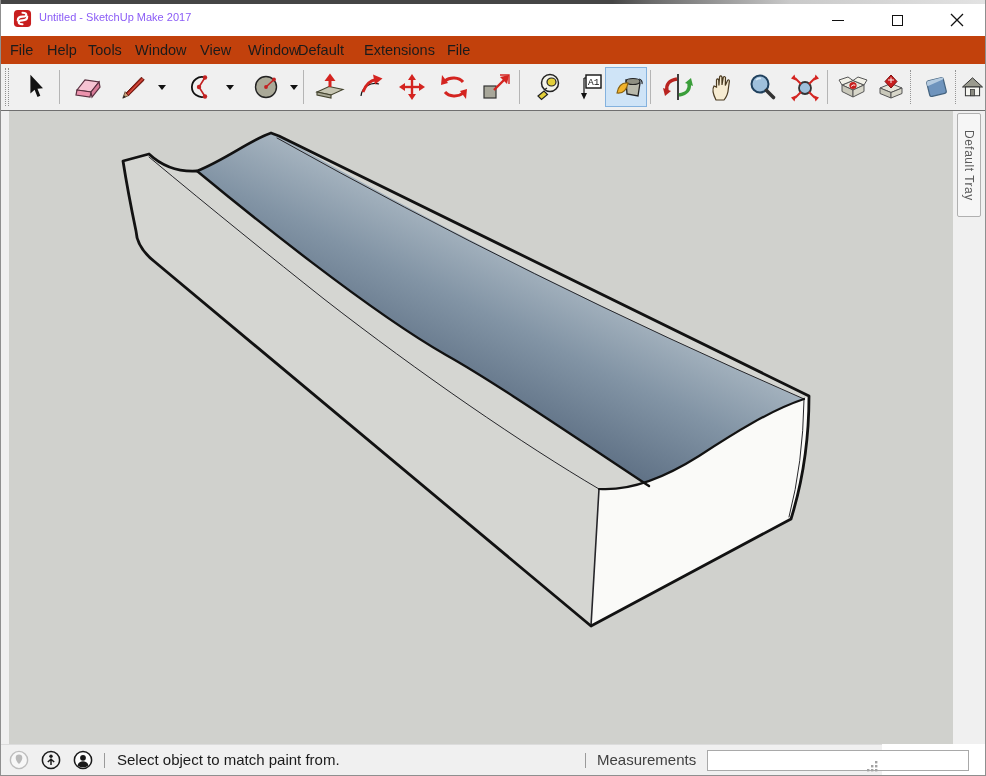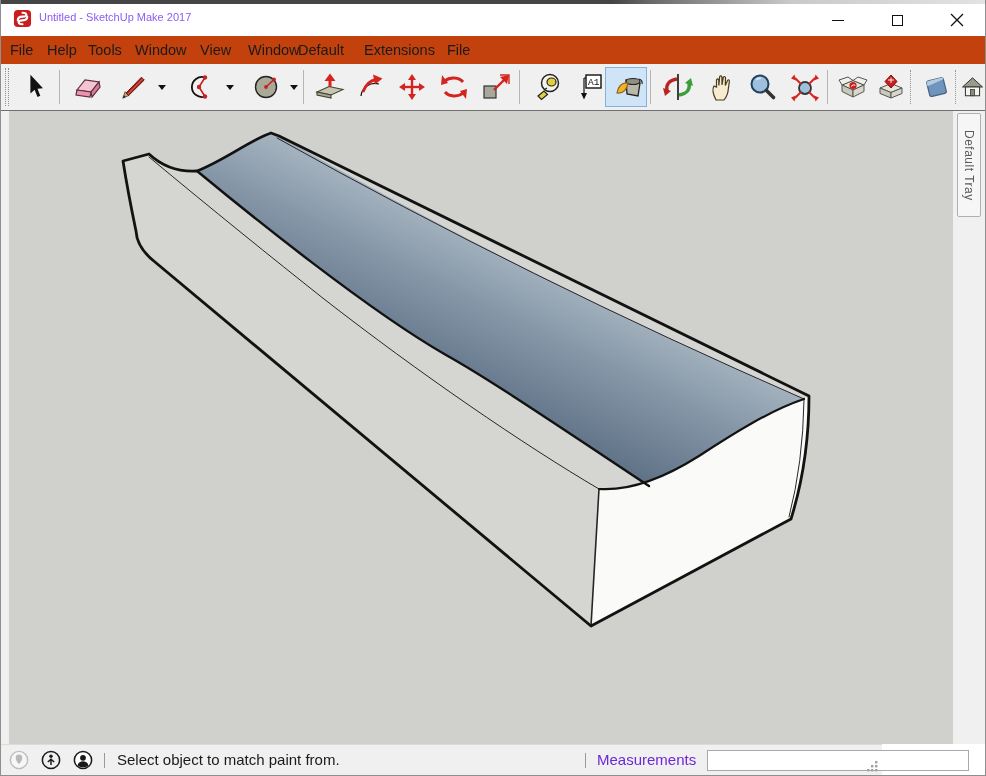--- a/index.html
+++ b/index.html
@@ -38,21 +38,21 @@
   .viewport{position:absolute;left:8px;top:0;width:944px;height:633px;background:#d0d1cd;}
   .tray{position:absolute;left:952px;top:0;width:34px;height:633px;background:#f0f0f0;}
   .tray-tab{position:absolute;left:4px;top:2px;width:24px;height:104px;background:#f6f6f6;
             border:1px solid #b0b0b0;border-radius:2px;display:flex;align-items:center;justify-content:center;}
   .tray-tab span{writing-mode:vertical-rl;font-size:12px;color:#5a5a5a;letter-spacing:0.5px;}
   
   .statusbar{position:absolute;left:0;top:744px;width:881px;height:32px;background:#f0f0f0;border-top:1px solid #dcdcdc;}
   .sicon{position:absolute;top:5px;width:20px;height:20px;}
   .ssep{position:absolute;top:8px;width:1px;height:15px;background:#9a9a9a;}
   .smsg{position:absolute;left:116px;top:6px;font-size:15px;color:#1a1a1a;}
-  .mlabel{position:absolute;left:596px;top:6px;font-size:15px;color:#6d28d9;}
+  .mlabel{position:absolute;left:596px;top:6px;font-size:15px;color:#404040;}
   .minput{position:absolute;left:706px;top:5px;width:262px;height:21px;border:1px solid #a9a9a9;
           background:#fff;font-size:13px;padding:0 4px;font-family:"Liberation Sans",sans-serif;}
   .grip-br{position:absolute;right:3px;bottom:3px;}
 </style>
 </head>
 <body>
 
 <div class="win">
   <div class="top-strip"></div>
 

